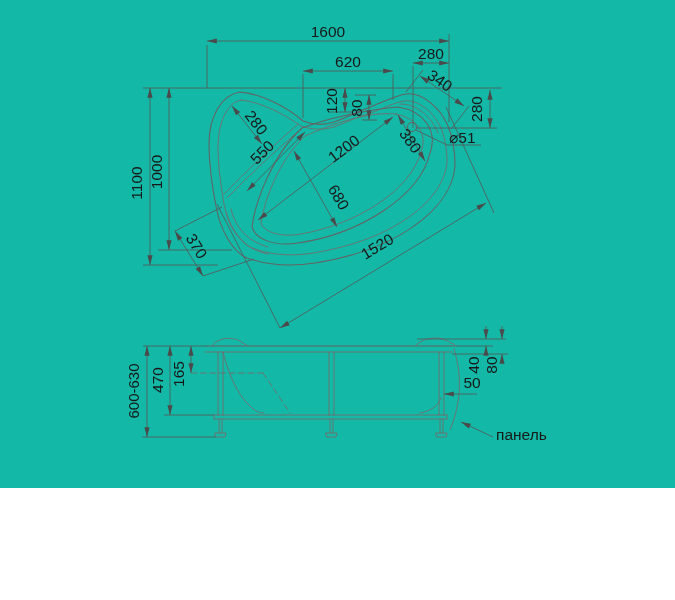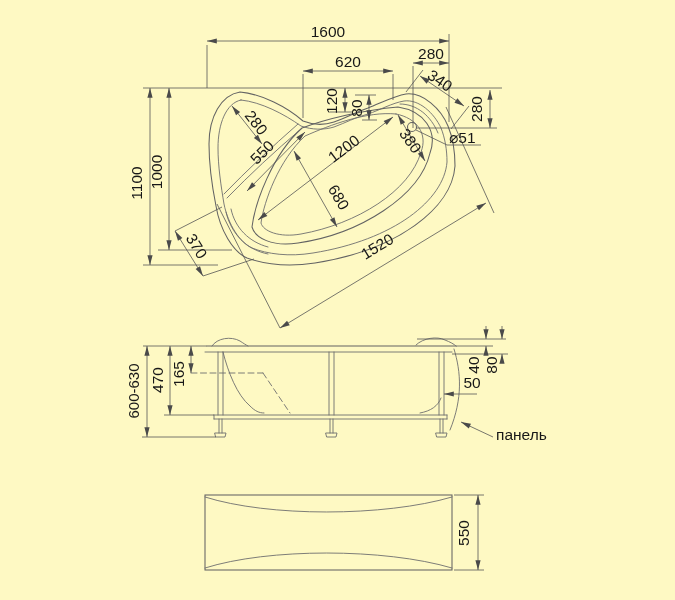--- a/index.html
+++ b/index.html
@@ -1,16 +1,16 @@
 <!DOCTYPE html>
 <html><head>
 <meta charset="utf-8">
 <style>
   html,body{margin:0;padding:0;background:#ffffff;}
-  .sheet{position:relative;width:675px;height:600px;background:#fef9c3;overflow:hidden;
+  .sheet{position:relative;width:675px;height:488px;background:#14b8a6;overflow:hidden;
          font-family:"Liberation Sans","DejaVu Sans",sans-serif;}
   svg{display:block;}
   .o  {stroke:#636363;stroke-width:1.05;fill:none;stroke-linecap:round;}
   .o2 {stroke:#6e6e6e;stroke-width:0.9;fill:none;stroke-linecap:round;}
   .d  {stroke:#555555;stroke-width:0.8;fill:none;}
   .dash{stroke-dasharray:6 3.5;}
   text{fill:#181818;font-size:15.5px;text-anchor:middle;}
   text.ts{text-anchor:start;}
   text.sm{font-size:15px;}
 </style>

